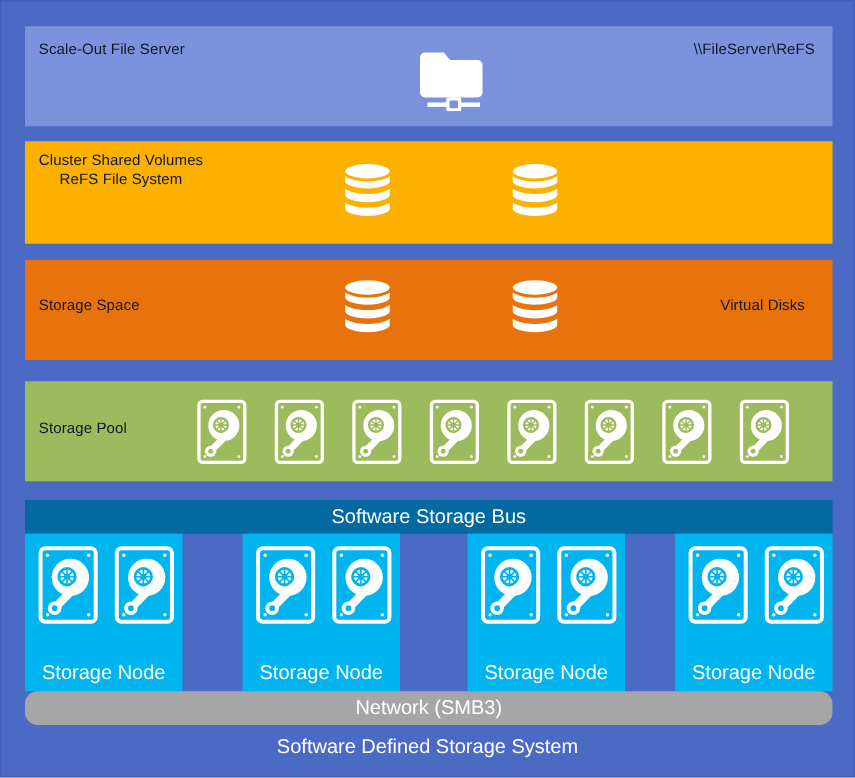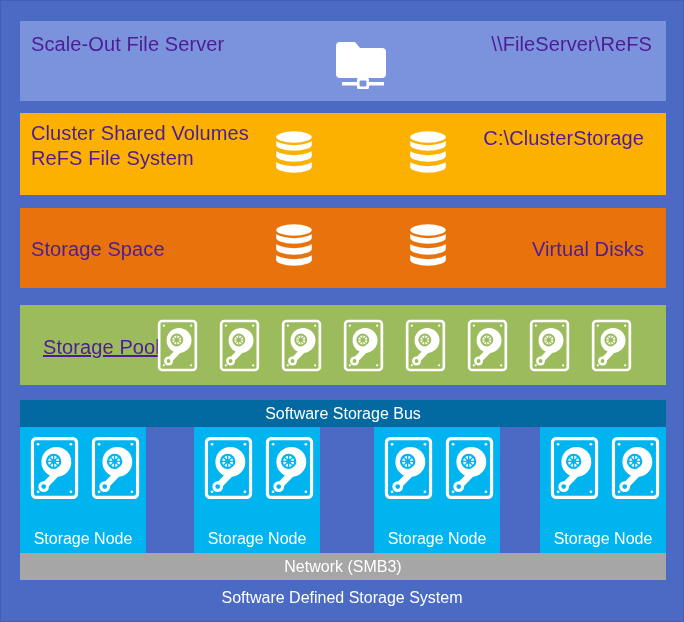--- a/index.html
+++ b/index.html
@@ -19,22 +19,22 @@
     box-sizing: border-box;
     border: 1px solid #3f5fb8;
   }
   .band {
     position: absolute;
     box-sizing: border-box;
     display: flex;
     align-items: center;
   }
   .band-label {
-    color: #4c1d95;
-    font-size: 20px;
+    color: #0f172a;
+    font-size: 12px;
     line-height: 1.25;
     white-space: pre-line;
     letter-spacing: 0.1px;
   }
 
   
   #band-sofs {
     left: 19px;
     top: 20px;
     width: 646px;
@@ -62,20 +62,21 @@
     left: 19px;
     top: 112px;
     width: 646px;
     height: 82px;
     background: #fcb100;
   }
   #band-csv .left-label {
     position: absolute;
     left: 11px;
     top: 8px;
+    text-align: center;
   }
   #band-csv .right-label {
     position: absolute;
     right: 22px;
     top: 13px;
   }
   #band-csv .cyl1 { position: absolute; left: 253px; top: 16px; }
   #band-csv .cyl2 { position: absolute; left: 387px; top: 16px; }
 
   
@@ -102,23 +103,22 @@
   
   #band-pool {
     left: 19px;
     top: 304px;
     width: 646px;
     height: 80px;
     background: #9cbb5d;
   }
   #band-pool .left-label {
     position: absolute;
-    left: 23px;
+    left: 11px;
     top: 30px;
-    text-decoration: underline;
   }
   #pool-disks {
     position: absolute;
     left: 137px;
     top: 14px;
     display: flex;
     gap: 21px;
   }
 
   
@@ -178,20 +178,21 @@
   #network-bar {
     position: absolute;
     left: 19px;
     top: 552px;
     width: 646px;
     height: 27px;
     background: #a6a6a6;
     display: flex;
     align-items: center;
     justify-content: center;
+    border-radius: 10px;
   }
   #network-bar .bar-label {
     color: #ffffff;
     font-size: 16px;
   }
 
   
   #footer-title {
     position: absolute;
     left: 0;
@@ -219,21 +220,20 @@
         <rect x="6" y="49" width="42" height="3.5" fill="#ffffff"></rect>
         <rect x="21" y="45" width="12" height="11" rx="1.5" fill="#ffffff"></rect>
         <rect x="23.6" y="47.4" width="6.8" height="6.2" rx="0.8" fill="#7b93dd"></rect>
       </svg>
     </span>
   </div>
 
   <div class="band" id="band-csv">
     <span class="band-label left-label">Cluster Shared Volumes
 ReFS File System</span>
-    <span class="band-label right-label">C:\ClusterStorage</span>
     <span class="cyl1">
       <svg width="42" height="52" viewBox="0 0 42 52" aria-hidden="true">
         <g fill="#ffffff" stroke="#fcb100" stroke-width="2.4">
           <path d="M2 38 a19 7 0 0 0 38 0 v-9 a19 7 0 0 1 -38 0 z"></path>
           <path d="M2 27 a19 7 0 0 0 38 0 v-9 a19 7 0 0 1 -38 0 z"></path>
           <path d="M2 16 a19 7 0 0 0 38 0 v-9 a19 7 0 0 1 -38 0 z"></path>
           <ellipse cx="21" cy="8" rx="19" ry="7"></ellipse>
         </g>
       </svg>
     </span>

